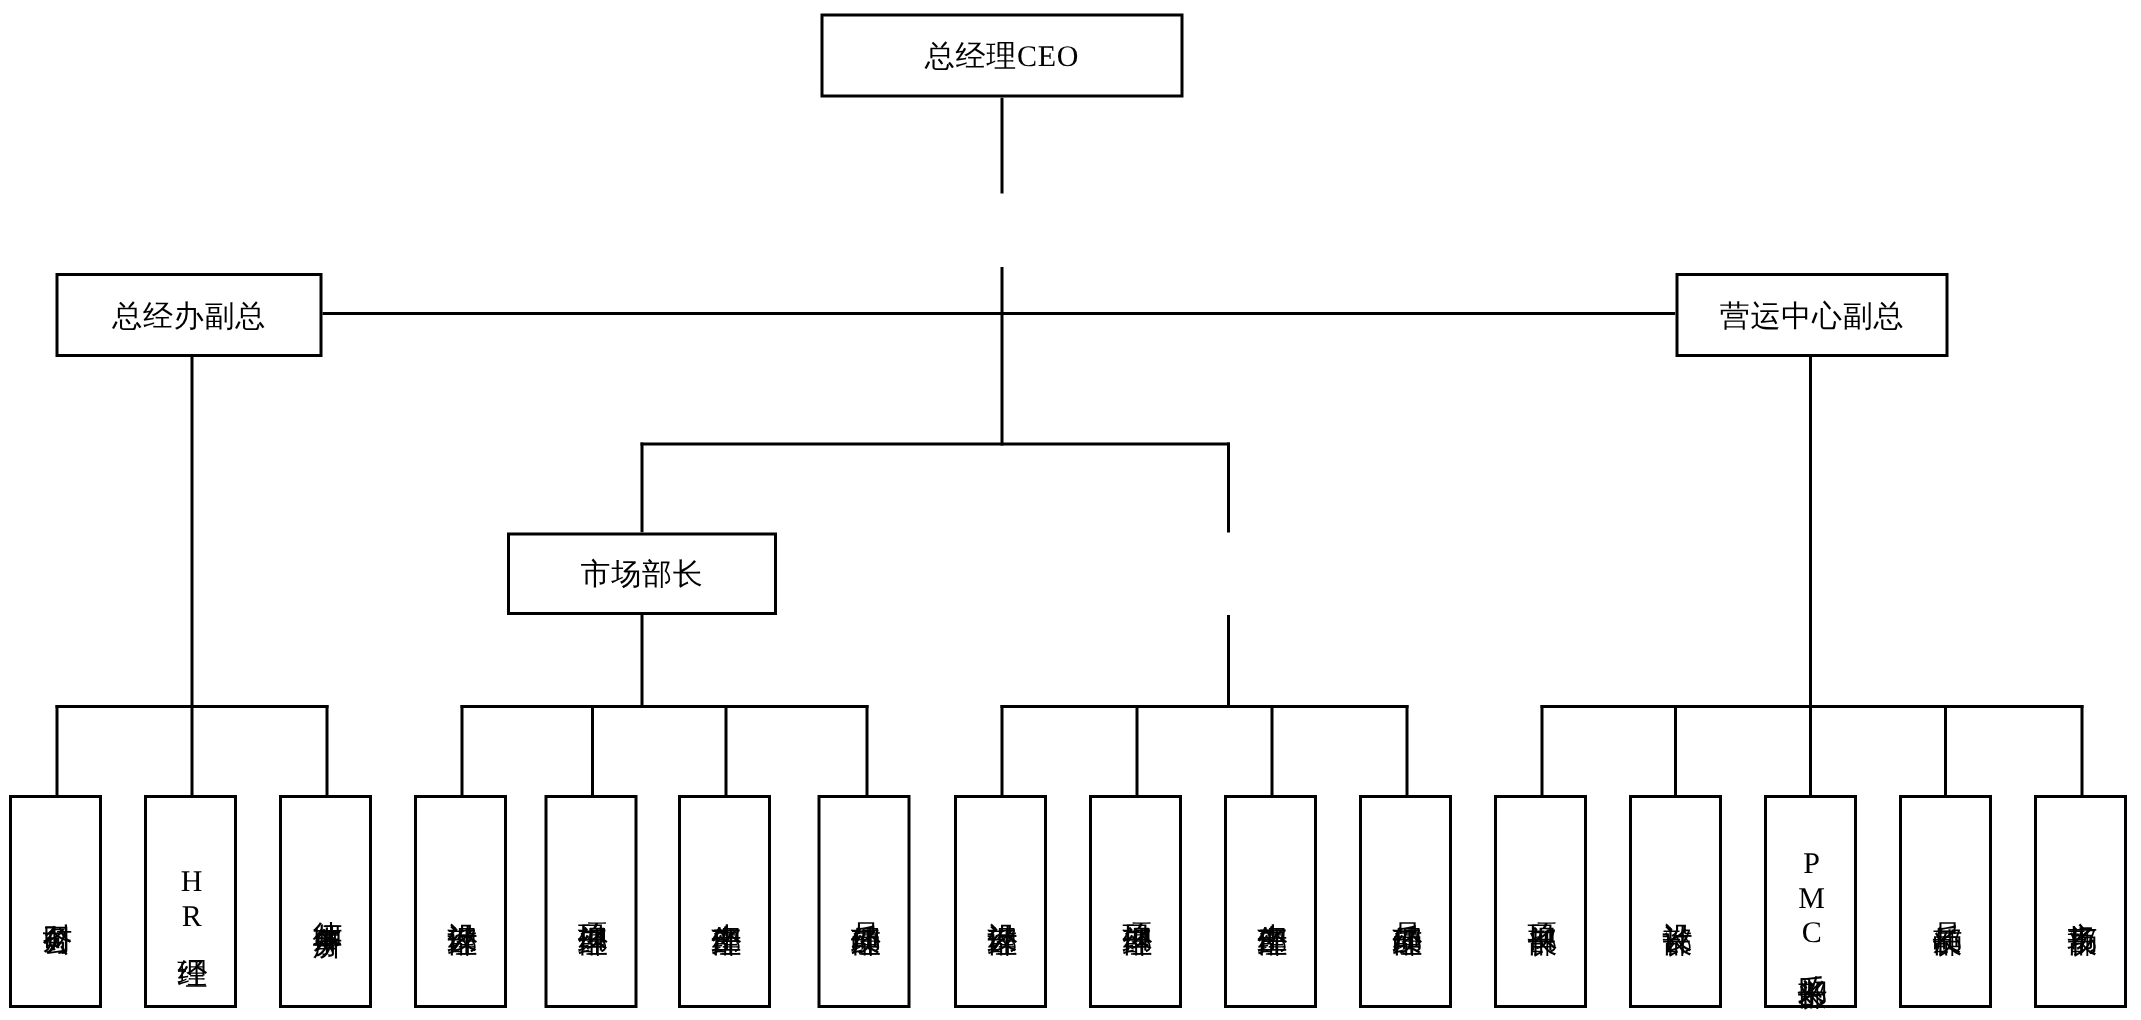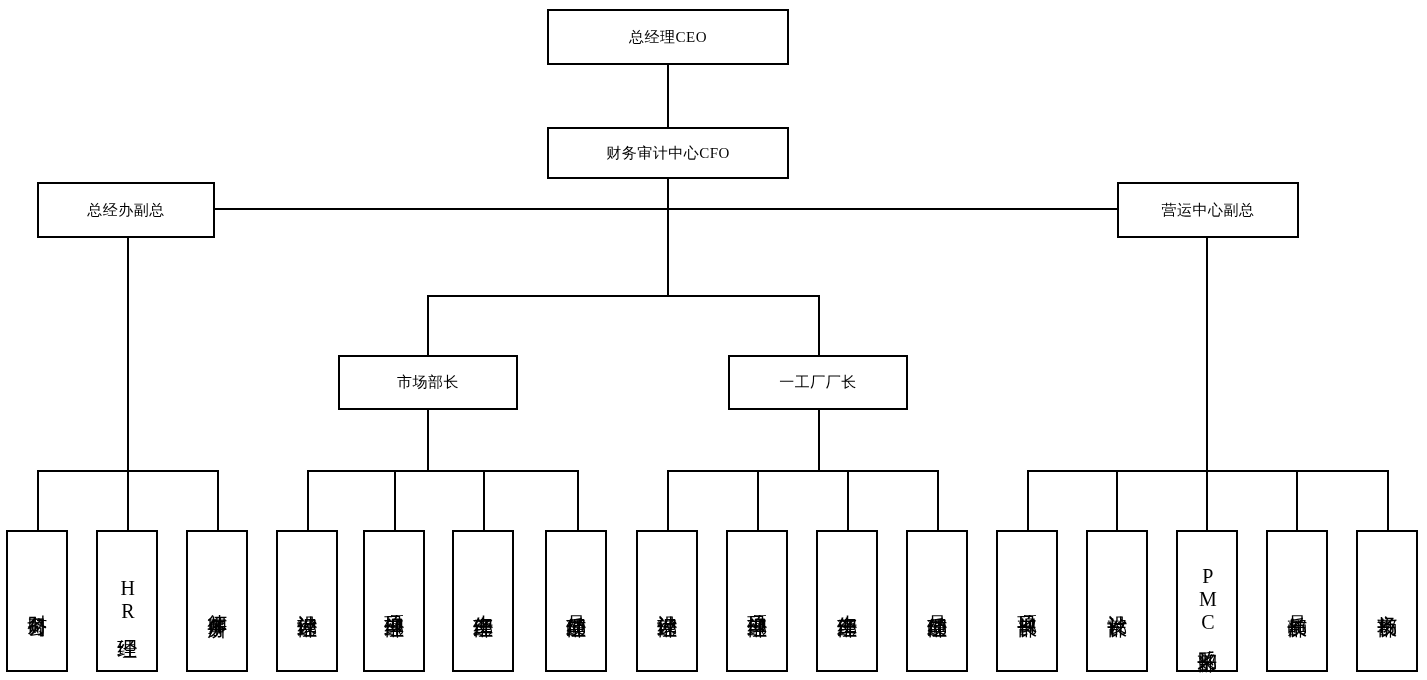--- a/index.html
+++ b/index.html
@@ -21,21 +21,21 @@
     box-sizing: border-box;
     border: 2px solid #000000;
     background: #ffffff;
     display: flex;
     align-items: center;
     justify-content: center;
     color: #000000;
     z-index: 2;
   }
   .node-h {
-    font-size: 15px;
+    font-size: 20px;
     letter-spacing: 0.5px;
     white-space: nowrap;
   }
   .node-v {
     writing-mode: vertical-rl;
     text-orientation: upright;
     font-size: 20px;
     line-height: 1.18;
     letter-spacing: 1px;
     text-align: center;
@@ -87,27 +87,25 @@
   <div class="line line-v" style="left:1206px; top:238px; height:234px;"></div>
   <div class="line line-h" style="left:1027px; top:470px; width:362px;"></div>
   <div class="line line-v" style="left:1027px; top:470px; height:60px;"></div>
   <div class="line line-v" style="left:1116px; top:470px; height:60px;"></div>
   <div class="line line-v" style="left:1206px; top:470px; height:60px;"></div>
   <div class="line line-v" style="left:1296px; top:470px; height:60px;"></div>
   <div class="line line-v" style="left:1387px; top:470px; height:60px;"></div>
 
   <div class="node node-h" style="left:547px; top:9px; width:242px; height:56px;">总经理CEO</div>
 
-  <div class="node node-h" style="left:547px; top:127px; width:242px; height:52px;">财务审计中心CFO</div>
 
   <div class="node node-h" style="left:37px; top:182px; width:178px; height:56px;">总经办副总</div>
   <div class="node node-h" style="left:1117px; top:182px; width:182px; height:56px;">营运中心副总</div>
 
   <div class="node node-h" style="left:338px; top:355px; width:180px; height:55px;">市场部长</div>
-  <div class="node node-h" style="left:728px; top:355px; width:180px; height:55px;">一工厂厂长</div>
 
   <div class="node node-v" style="left:6px; top:530px; width:62px; height:142px;">财务公司</div>
   <div class="node node-v" style="left:96px; top:530px; width:62px; height:142px;">HR经理</div>
   <div class="node node-v" style="left:186px; top:530px; width:62px; height:142px;">律师事务所</div>
 
   <div class="node node-v" style="left:276px; top:530px; width:62px; height:142px;">设计部经理</div>
   <div class="node node-v" style="left:363px; top:530px; width:62px; height:142px;">项目部经理</div>
   <div class="node node-v" style="left:452px; top:530px; width:62px; height:142px;">生产部经理</div>
   <div class="node node-v" style="left:545px; top:530px; width:62px; height:142px;">品质部经理</div>
 

